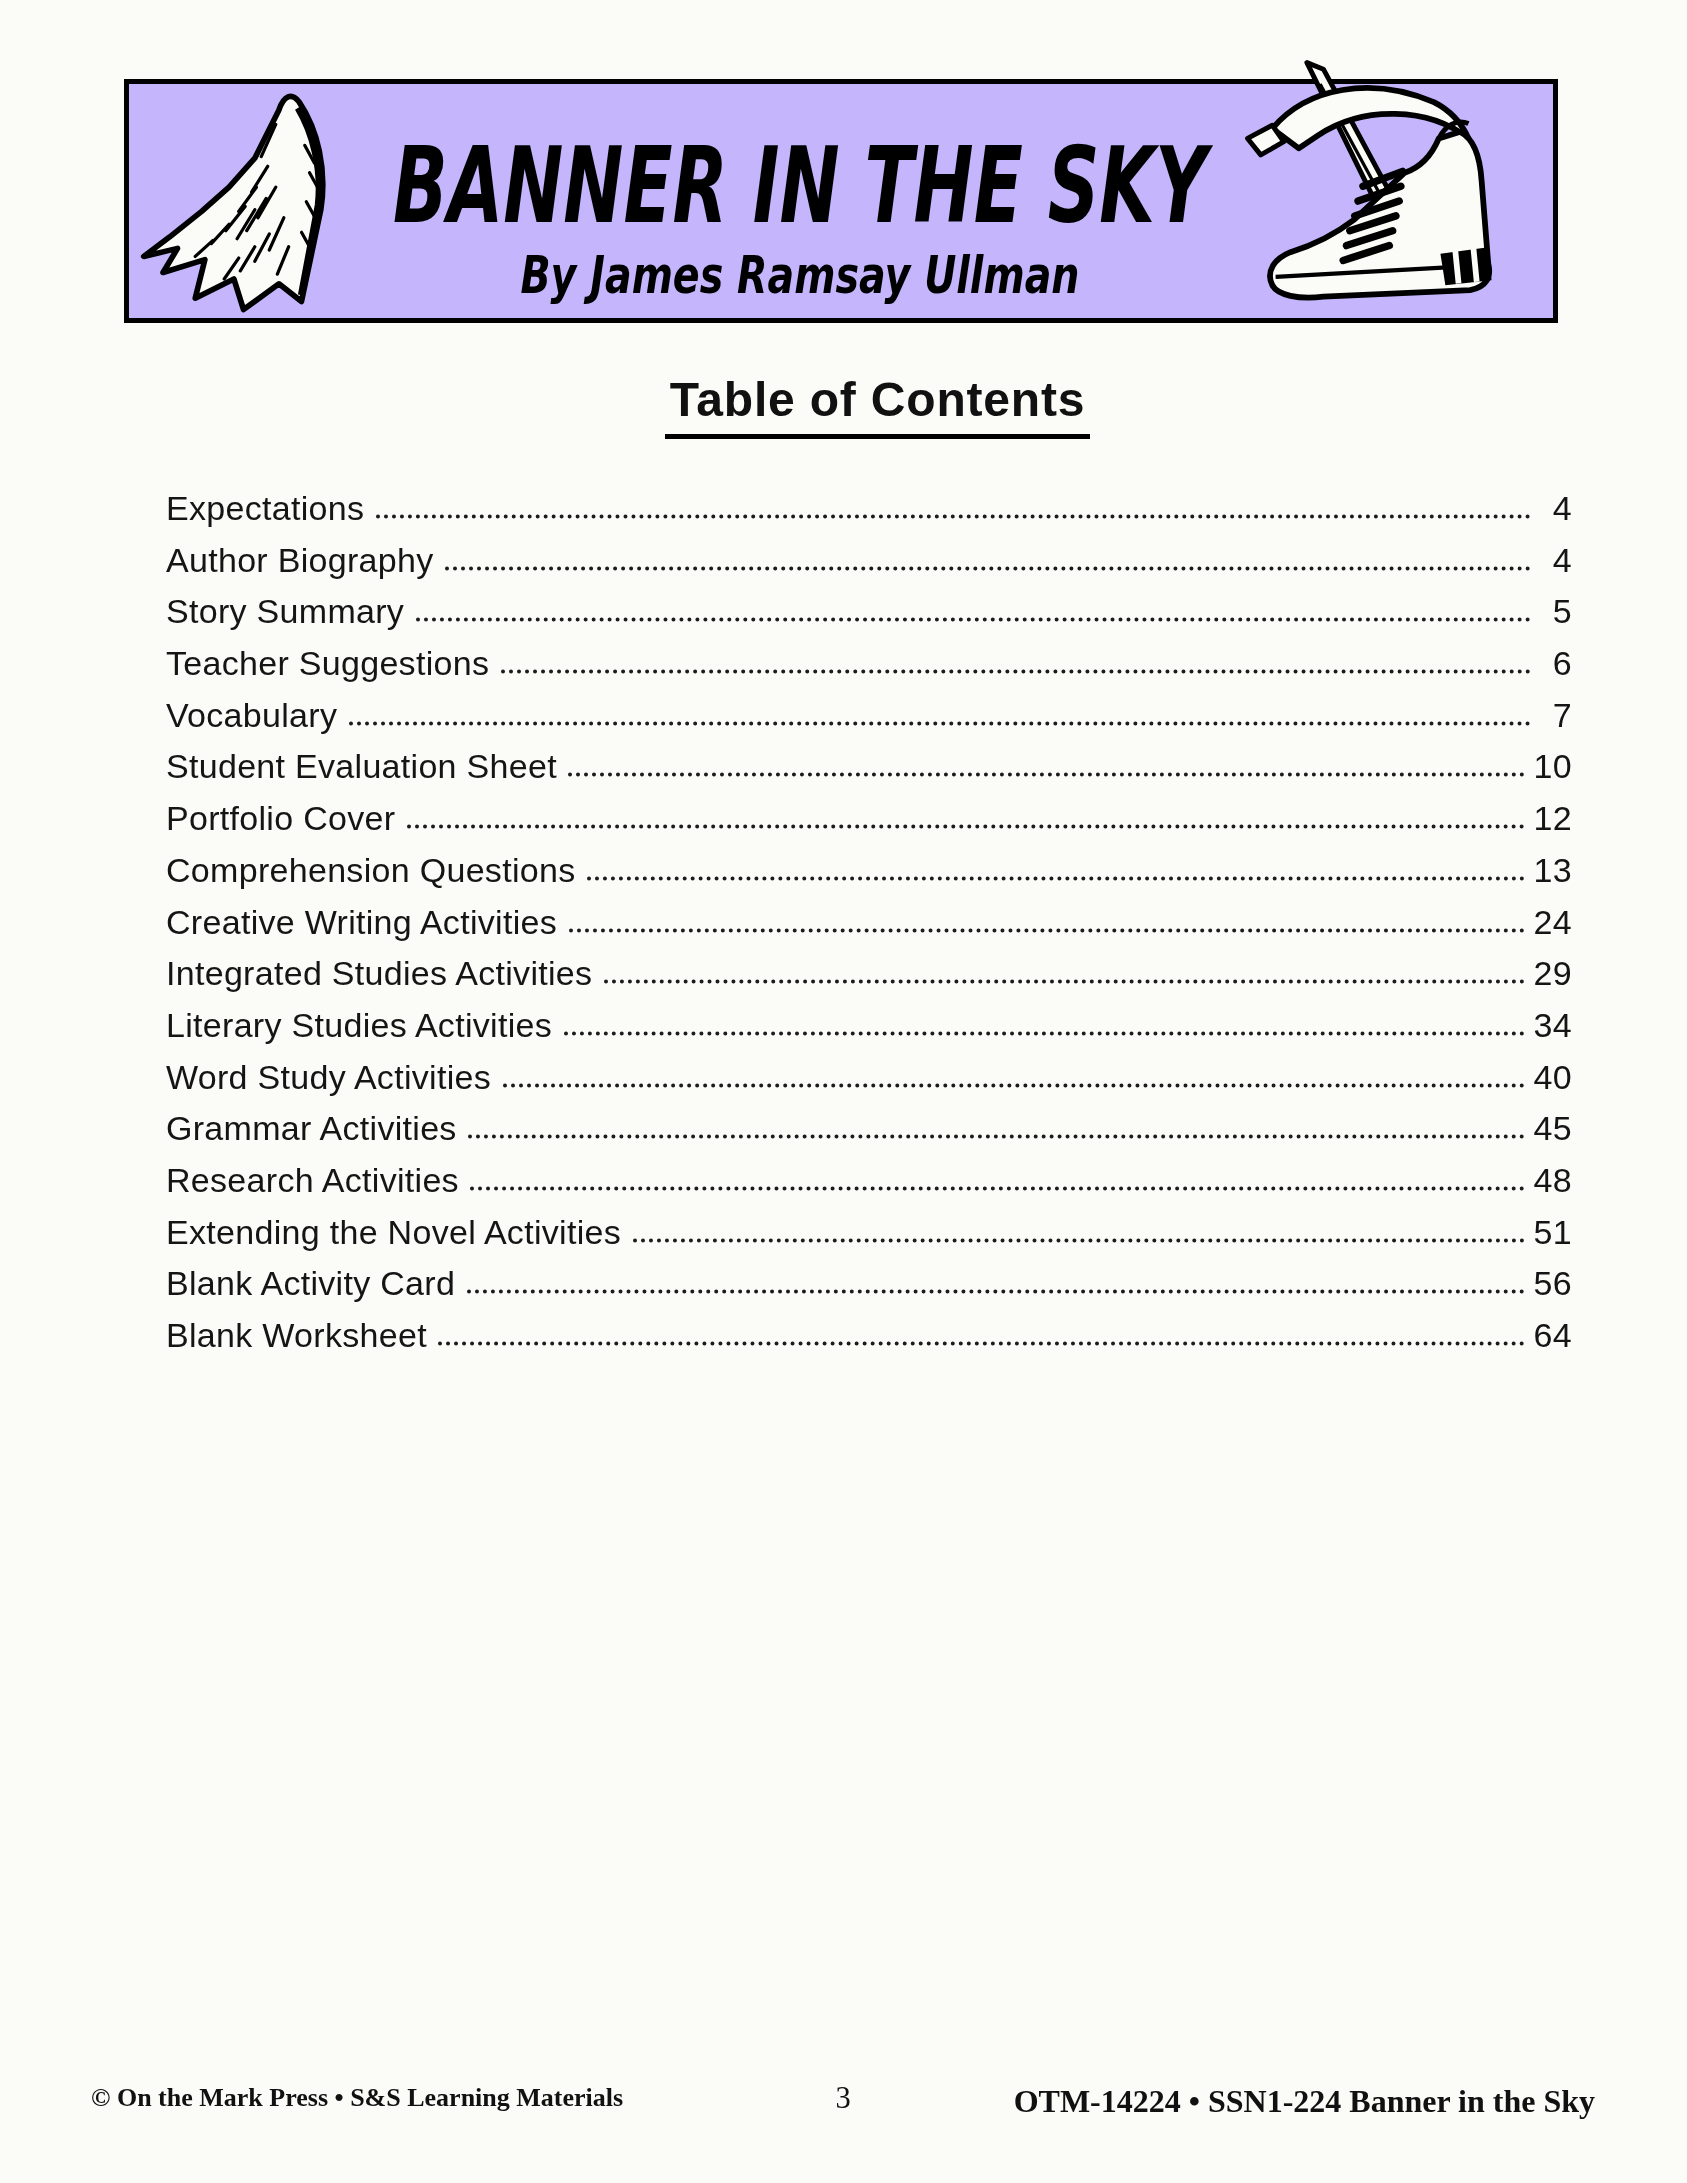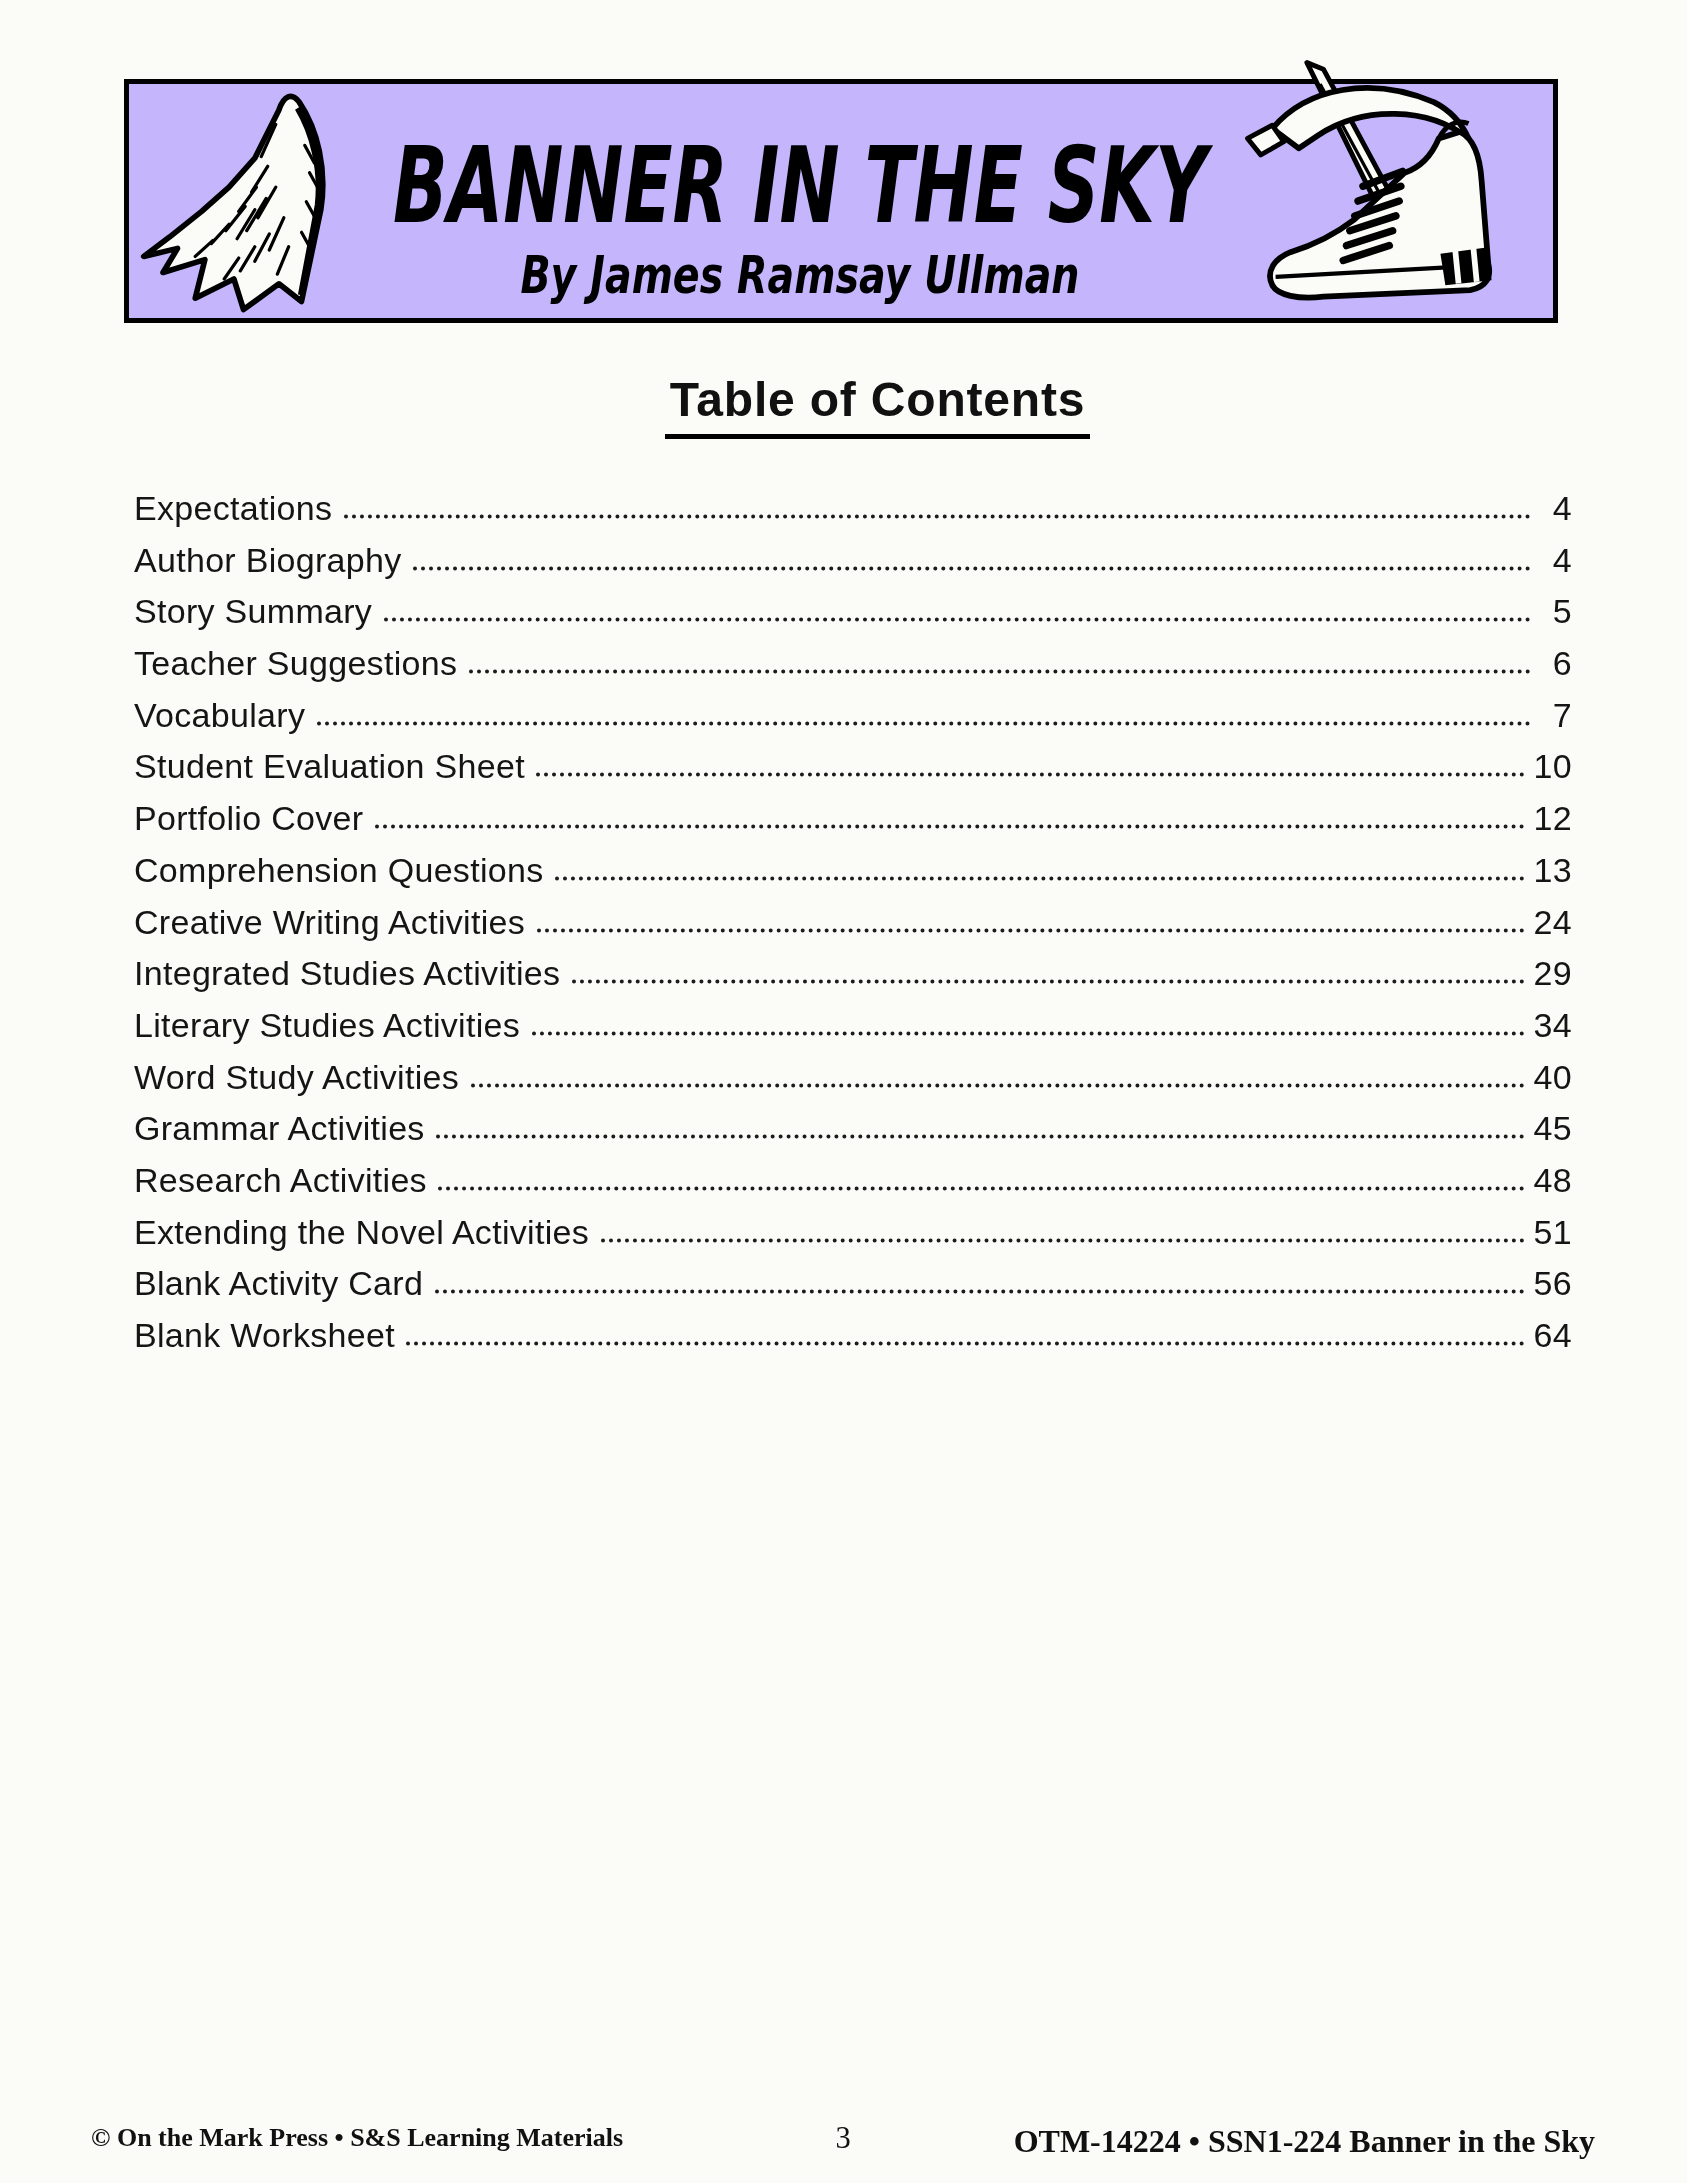--- a/index.html
+++ b/index.html
@@ -39,33 +39,32 @@
   }
   .toc{
     position:absolute;left:134px;top:491px;width:1438px;
   }
   .toc-row{
     display:flex;align-items:flex-end;
     height:34px;line-height:34px;
     margin-bottom:17.7px;
     font-size:34px;letter-spacing:0.3px;color:#151515;
   }
-  .toc-label{white-space:nowrap;}
+  .toc-label{white-space:nowrap;margin-left:32px;}
   .toc-dots{
     flex:1;height:0;
     border-bottom:4.1px dotted #1c1c1c;
     margin:0 8.2px 0 11.5px;
     transform:translateY(-6.6px);
   }
   .toc-page{white-space:nowrap;min-width:33px;text-align:right;}
   
   .footer{
     position:absolute;left:91px;right:92px;top:2083px;height:36px;
     font-family:"Liberation Serif",serif;
-    margin-top:40px;
   }
   .footer-left{position:absolute;left:0;top:0;font-weight:bold;font-size:26px;}
   .footer-page{position:absolute;left:0;right:0;top:-1.6px;text-align:center;font-size:30.5px;}
   .footer-right{position:absolute;right:0;top:0;font-weight:bold;font-size:32px;}
 </style>
 </head>
 <body>
 
 <div class="page">
 

